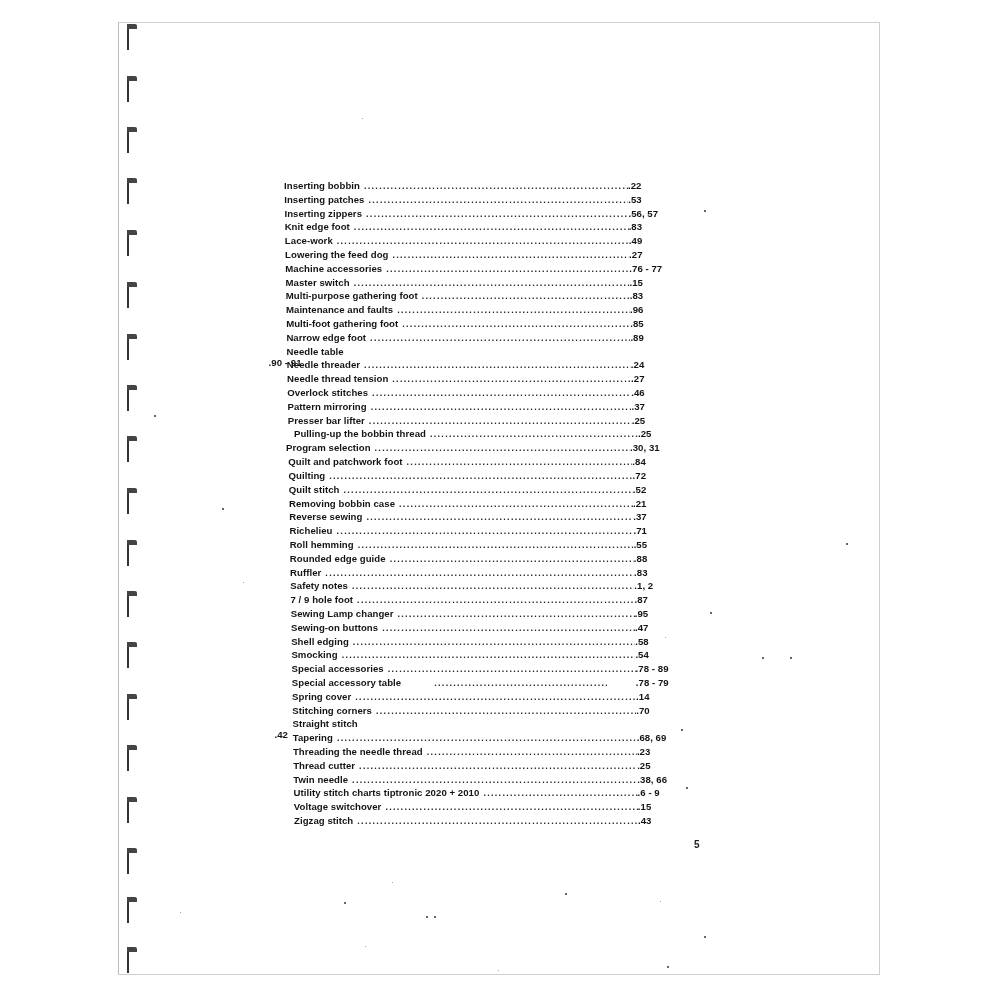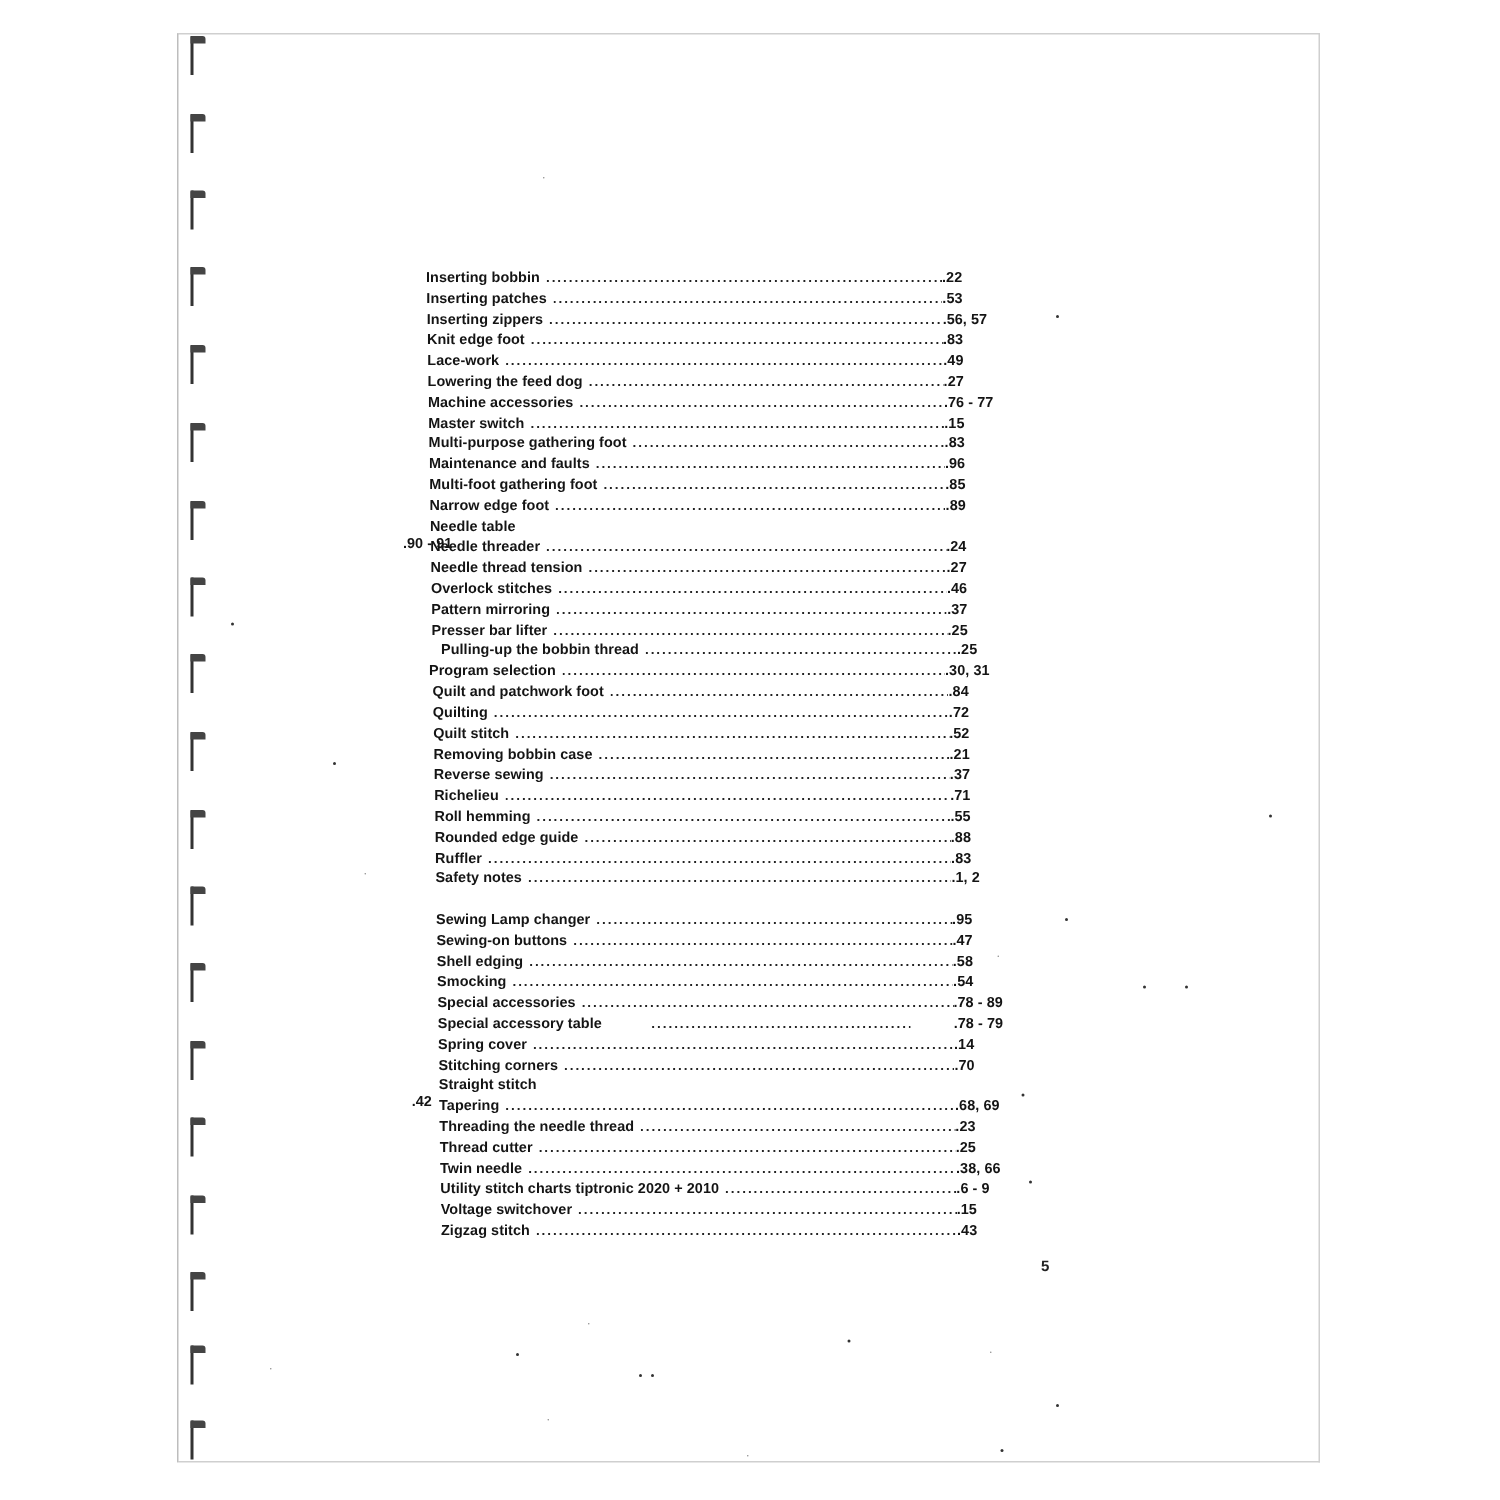--- a/index.html
+++ b/index.html
@@ -284,20 +284,25 @@
     </div>
     <div class="row" style="top: 566.522px; left: 272.087px; width: 400px;">
       <span class="term">Ruffler</span>
       <span class="leader"></span>
       <span class="page-ref" style="min-width: 38px;">.83</span>
     </div>
     <div class="row" style="top: 580.326px; left: 272.304px; width: 400px;">
       <span class="term">Safety notes</span>
       <span class="leader"></span>
       <span class="page-ref" style="min-width: 38px;">.1, 2</span>
+    </div>
+    <div class="row" style="top: 594.13px; left: 272.522px; width: 400px;">
+      <span class="term">7 / 9 hole foot</span>
+      <span class="leader"></span>
+      <span class="page-ref" style="min-width: 38px;">.87</span>
     </div>
     <div class="row" style="top: 607.935px; left: 272.739px; width: 400px;">
       <span class="term">Sewing Lamp changer</span>
       <span class="leader"></span>
       <span class="page-ref" style="min-width: 38px;">.95</span>
     </div>
     <div class="row" style="top: 621.739px; left: 272.957px; width: 400px;">
       <span class="term">Sewing-on buttons</span>
       <span class="leader"></span>
       <span class="page-ref" style="min-width: 38px;">.47</span>

